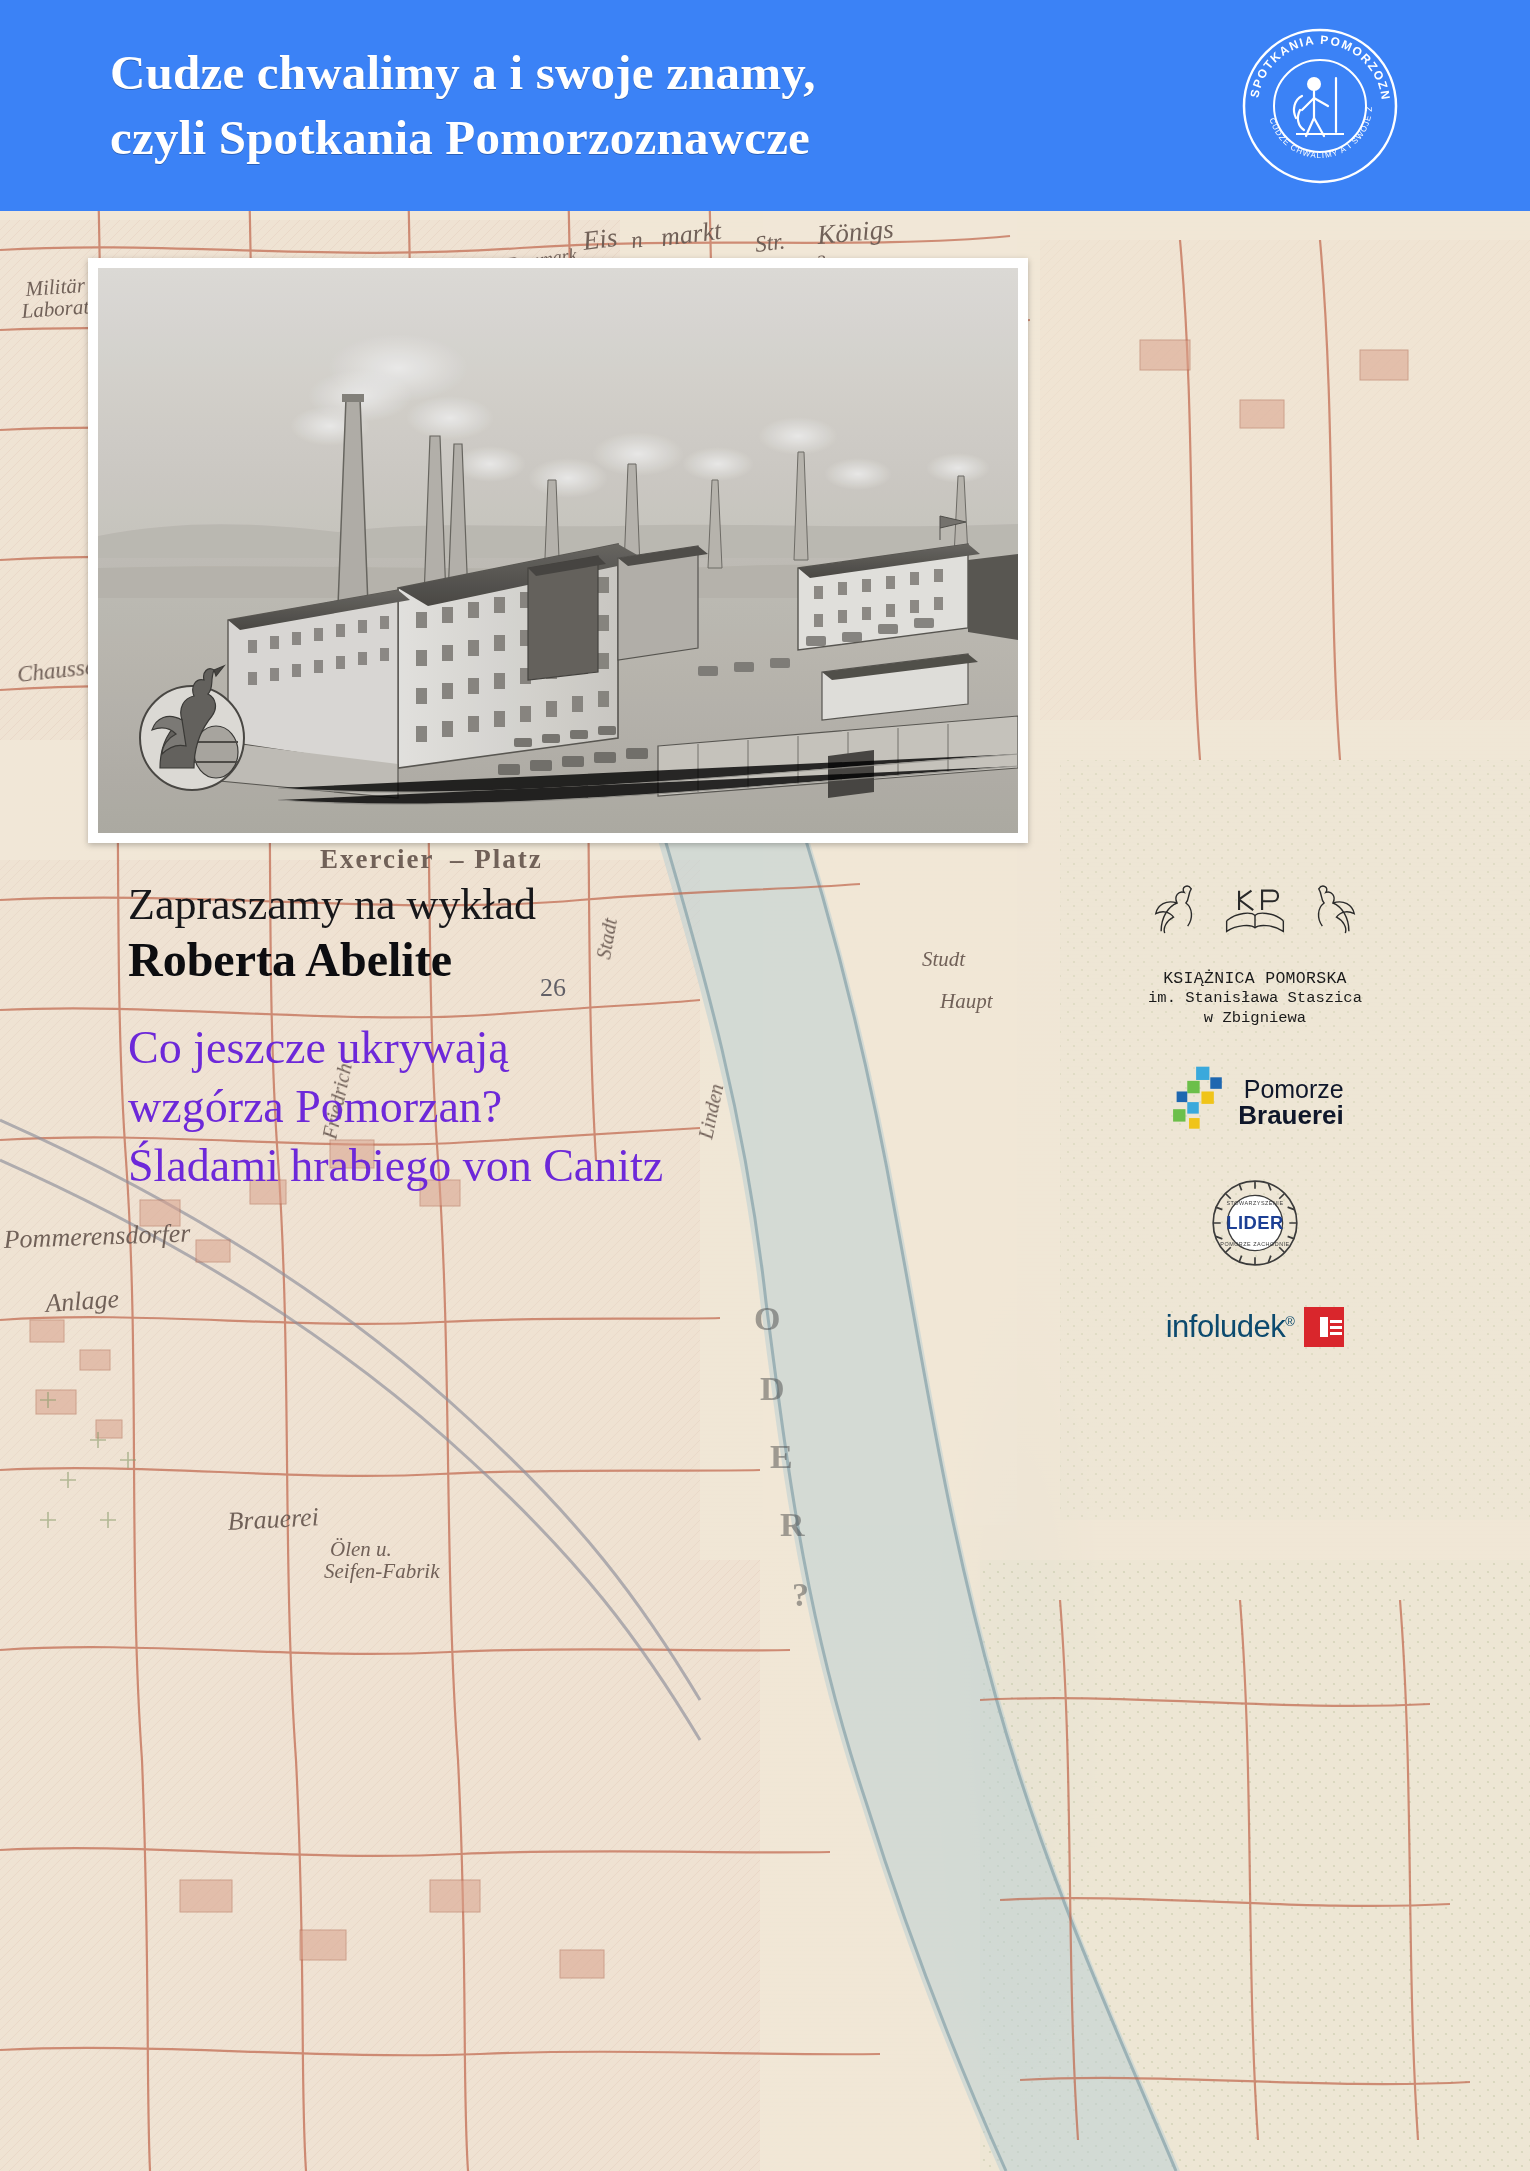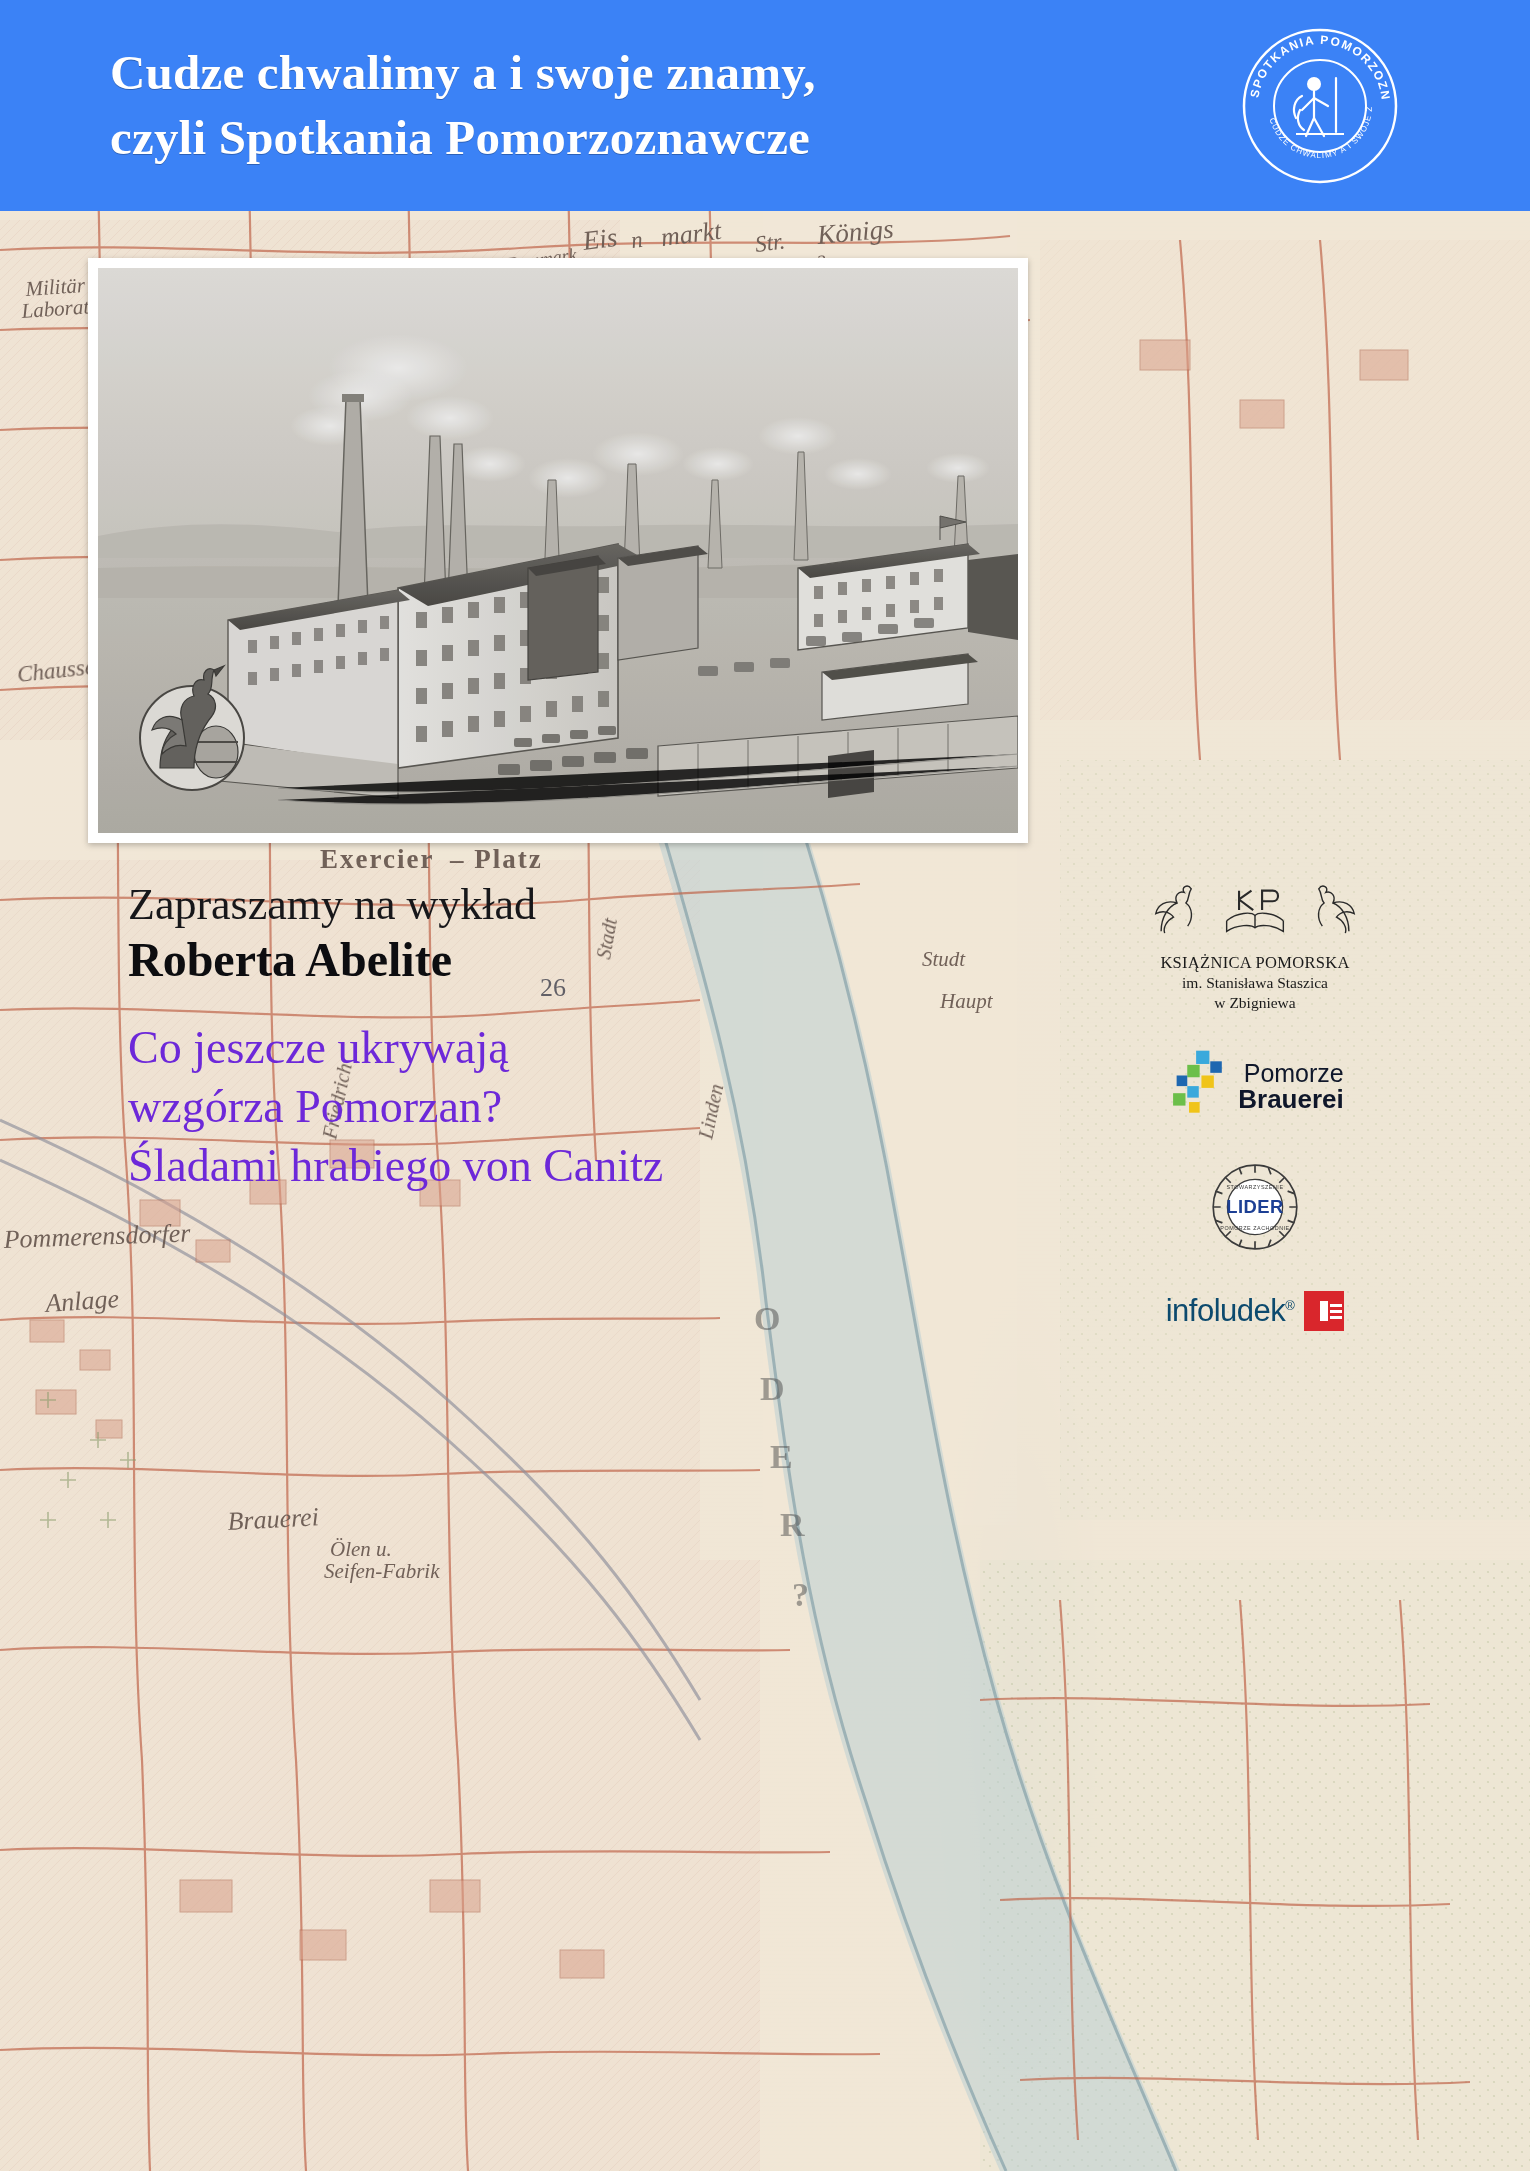--- a/index.html
+++ b/index.html
@@ -134,22 +134,22 @@
     display: flex;
     flex-direction: column;
     align-items: center;
     gap: 34px;
   }
   .sponsor { width: 300px; text-align: center; }
   .sponsor-caption {
     font-size: 15.5px;
     color: #1a1a1a;
     line-height: 1.28;
-    margin-top: 6px;
-    font-family: Liberation Serif, serif;
+    margin-top: 22px;
+    font-family: Liberation Mono, monospace;
   }
   .sponsor-caption .cap-main { font-size: 16.5px; letter-spacing: 0.3px; }
 
   .ksiaznica-mark { height: 62px; }
   .herb-mark { height: 78px; }
   .pz-mark { display: flex; align-items: center; justify-content: center; gap: 10px; }
   .pz-text { text-align: right; font-family: "Liberation Sans", sans-serif; color: #0f172a; }
   .pz-text .pz1 { font-size: 25px; line-height: 1.0; }
   .pz-text .pz2 { font-size: 26px; font-weight: bold; line-height: 1.05; }
   .lider-mark { height: 92px; }

